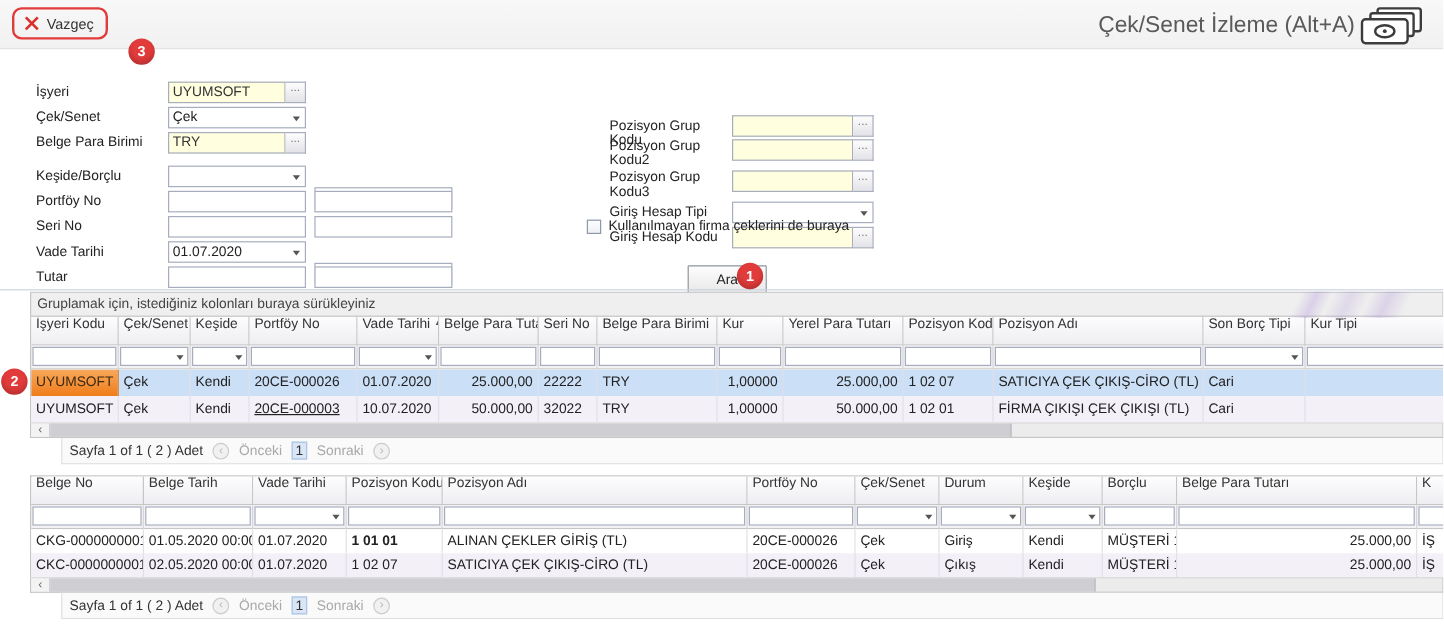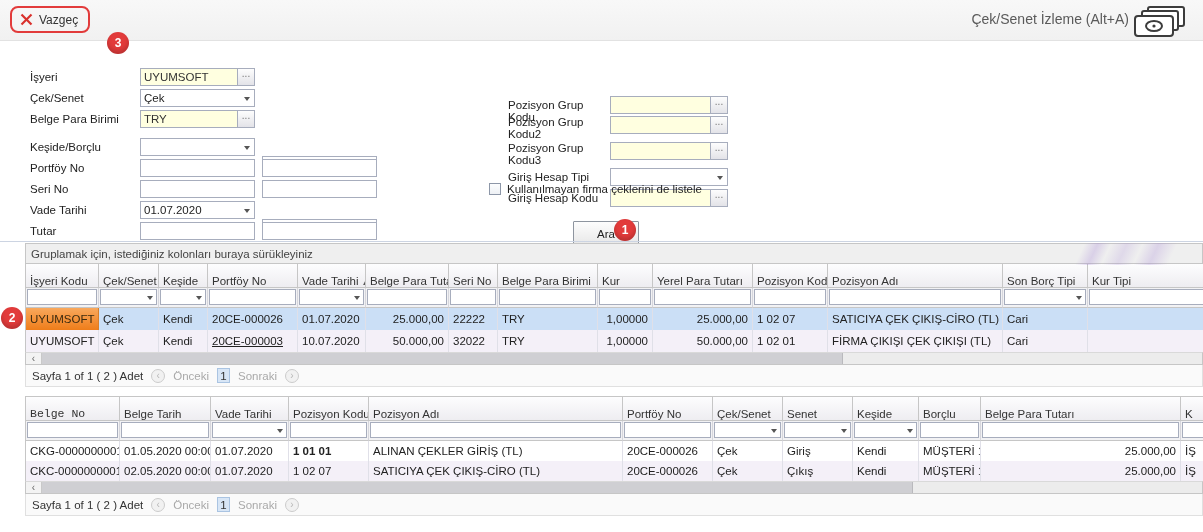--- a/index.html
+++ b/index.html
@@ -9,21 +9,21 @@
   
   .toolbar{position:absolute;top:0;left:0;width:1203px;height:40px;
            background:linear-gradient(#f8f8f8,#f1f1f1);border-bottom:1px solid #e2e2e2;}
   .vz-annot{position:absolute;left:10px;top:6px;width:80px;height:27px;border:2px solid #e23b3b;
             border-radius:8px;display:flex;align-items:center;box-sizing:border-box;}
   .vz-btn{display:flex;align-items:center;gap:6px;background:transparent;border:none;
           font:12px "Liberation Sans",sans-serif;color:#333;padding:0 0 0 8px;cursor:pointer;}
   .badge{position:absolute;width:22px;height:22px;border-radius:50%;background:#e23b3b;color:#fff;
          font-size:12px;font-weight:bold;display:flex;align-items:center;justify-content:center;
          z-index:9;box-shadow:inset 0 -3px 4px rgba(0,0,0,.18);}
-  .title{position:absolute;right:74px;top:11px;font-size:14px;color:#5a5a5a;}
+  .title{position:absolute;right:74px;top:11px;font-size:19px;color:#5a5a5a;}
   .money-icon{position:absolute;right:16px;top:5px;}
 
   
   .sep{position:absolute;top:241px;left:0;width:1203px;border-top:1px solid #ccd4e2;}
   .frow,.rrow,.cbrow{position:absolute;height:18px;}
   .frow{left:30px;}
   .rrow{left:508px;margin-top:28px;}
   .flabel{position:absolute;left:0;top:3px;width:105px;font-size:11.5px;color:#222;}
   .rlabel{position:absolute;left:0;top:3px;width:100px;font-size:11.5px;color:#222;line-height:12px;}
   .rlabel.two{top:0;}
@@ -54,21 +54,21 @@
   .grid{position:absolute;left:25px;width:1178px;overflow:hidden;font-size:11.5px;color:#222;}
   #grid1{top:243px;} #grid2{top:396px;}
   .grouprow{position:relative;height:21px;box-sizing:border-box;background:#efefef;
       border:1px solid #c6c6c6;display:flex;align-items:center;padding-left:5px;color:#444;}
   .deco{position:absolute;right:0;top:-12px;width:250px;height:33px;pointer-events:none;
       background:linear-gradient(115deg,transparent 52%,rgba(167,137,214,.30) 57%,transparent 62%,
       rgba(167,137,214,.22) 68%,transparent 74%,rgba(167,137,214,.28) 80%,transparent 87%);}
   .hdrrow{display:flex;height:24px;border-left:1px solid #c6c6c6;overflow:hidden;background:#efeef2;}
   .hcell{box-sizing:border-box;flex:0 0 auto;height:24px;border-right:1px solid #c6c6c6;
       border-bottom:1px solid #c6c6c6;background:linear-gradient(#fdfdfe,#eeedf1);
-      display:flex;align-items:flex-end;gap:3px;padding:0 4px;white-space:nowrap;overflow:hidden;color:#333;}
+      display:flex;align-items:flex-start;gap:3px;padding:0 4px;white-space:nowrap;overflow:hidden;color:#333;}
   .sortasc{font-size:8px;color:#555;}
   .fltrow{display:flex;height:20px;border-left:1px solid #c6c6c6;background:#f2f2f4;overflow:hidden;}
   .fcell{box-sizing:border-box;flex:0 0 auto;height:20px;border-right:1px solid #d6d6dc;
       border-bottom:1px solid #c6c6c6;padding:1px;}
   .fin{box-sizing:border-box;display:block;width:100%;height:16px;border:1px solid #a7adbd;
       background:#fff;font:11px "Liberation Sans",sans-serif;padding:0 2px;}
   .fcombo{position:relative;}
   .fcombo .arr{right:3px;top:6px;}
   .gridrows{border-left:1px solid #c6c6c6;overflow:hidden;}
   .grow{display:flex;overflow:hidden;background:#fff;cursor:default;}
@@ -77,21 +77,21 @@
   .dcell{box-sizing:border-box;flex:0 0 auto;display:flex;align-items:center;padding:0 4px;
       border-right:1px solid #e0e0e8;white-space:nowrap;overflow:hidden;}
   .dcell.r{justify-content:flex-end;}
   .cellfocus{background:linear-gradient(#f9a85c,#ef7d1a);border-right-color:#d87f2a;color:#3b2a0f;}
   .hscroll{height:13px;box-sizing:border-box;background:#ececec;border:1px solid #c6c6c6;
       border-top:1px solid #d9d9d9;display:flex;align-items:stretch;}
   .sbtn{width:15px;background:#f3f3f3;border-right:1px solid #c9c9c9;color:#666;font-size:10px;
       line-height:11px;text-align:center;cursor:pointer;}
   .sthumb{background:#cfcfd3;border-right:1px solid #b9b9bd;cursor:pointer;}
   .pagerrow{height:22px;box-sizing:border-box;display:flex;align-items:center;gap:8px;padding-left:6px;
-      background:#fafafa;border:1px solid #e0e0e0;border-top:none;font-size:11.5px;color:#333;}
+      background:#fafafa;border:1px solid #e0e0e0;border-top:none;font-size:11.5px;color:#333;margin-left:26px;}
   .pcirc{width:14px;height:14px;box-sizing:border-box;border-radius:50%;border:1px solid #ccc;
       background:#f1f1f1;color:#b8b8b8;font-size:10px;line-height:12px;text-align:center;cursor:pointer;}
   .plink{color:#a9a9a9;cursor:pointer;}
   .ppage{min-width:13px;height:15px;box-sizing:border-box;background:#d8e6f6;border:1px solid #aac4e2;
       color:#333;text-align:center;line-height:14px;padding:0 2px;cursor:pointer;}
 </style>
 </head>
 <body>
 
 <div class="page">
@@ -205,21 +205,21 @@
   </div>
   <div class="rrow" style="top:161px">
     <span class="rlabel">Giriş Hesap Kodu</span>
     <div class="lookup rc">
       <input value="" style="">
       <span class="lkbtn"></span>
     </div>
   </div>
   <div class="cbrow" style="left:489px;top:182px">
     <span class="cb"></span>
-    <span class="cblabel">Kullanılmayan firma çeklerini de listele</span>
+    <span class="cblabel">Kullanılmayan firma çeklerini de buraya</span>
   </div>
 
   <button class="ara">Ara</button>
   <div class="badge" style="left:614px;top:219px;">1</div>
   <div class="badge" style="left:1px;top:307px;">2</div>
 
   <div class="sep"></div>
 
   <div class="grid" id="grid1">
     <div class="grouprow">
@@ -366,21 +366,21 @@
       <span class="pcirc">‹</span>
       <span class="plink">Önceki</span>
       <span class="ppage">1</span>
       <span class="plink">Sonraki</span>
       <span class="pcirc">›</span>
     </div>
   </div>
 
   <div class="grid" id="grid2">
     <div class="hdrrow" style="border-top:1px solid #c6c6c6">
-        <div class="hcell" style="width: 94px; font-family: Liberation Mono, monospace;">
+        <div class="hcell" style="width: 94px;">
           <span class="hlbl">Belge No</span>
         </div>
         <div class="hcell" style="width: 91px;">
           <span class="hlbl">Belge Tarih</span>
         </div>
         <div class="hcell" style="width: 78px;">
           <span class="hlbl">Vade Tarihi</span>
         </div>
         <div class="hcell" style="width: 80px;">
           <span class="hlbl">Pozisyon Kodu</span>
@@ -388,21 +388,21 @@
         <div class="hcell" style="width: 254px;">
           <span class="hlbl">Pozisyon Adı</span>
         </div>
         <div class="hcell" style="width: 90px;">
           <span class="hlbl">Portföy No</span>
         </div>
         <div class="hcell" style="width: 70px;">
           <span class="hlbl">Çek/Senet</span>
         </div>
         <div class="hcell" style="width: 70px;">
-          <span class="hlbl">Senet</span>
+          <span class="hlbl">Durum</span>
         </div>
         <div class="hcell" style="width: 66px;">
           <span class="hlbl">Keşide</span>
         </div>
         <div class="hcell" style="width: 62px;">
           <span class="hlbl">Borçlu</span>
         </div>
         <div class="hcell" style="width: 200px;">
           <span class="hlbl">Belge Para Tutarı</span>
         </div>

